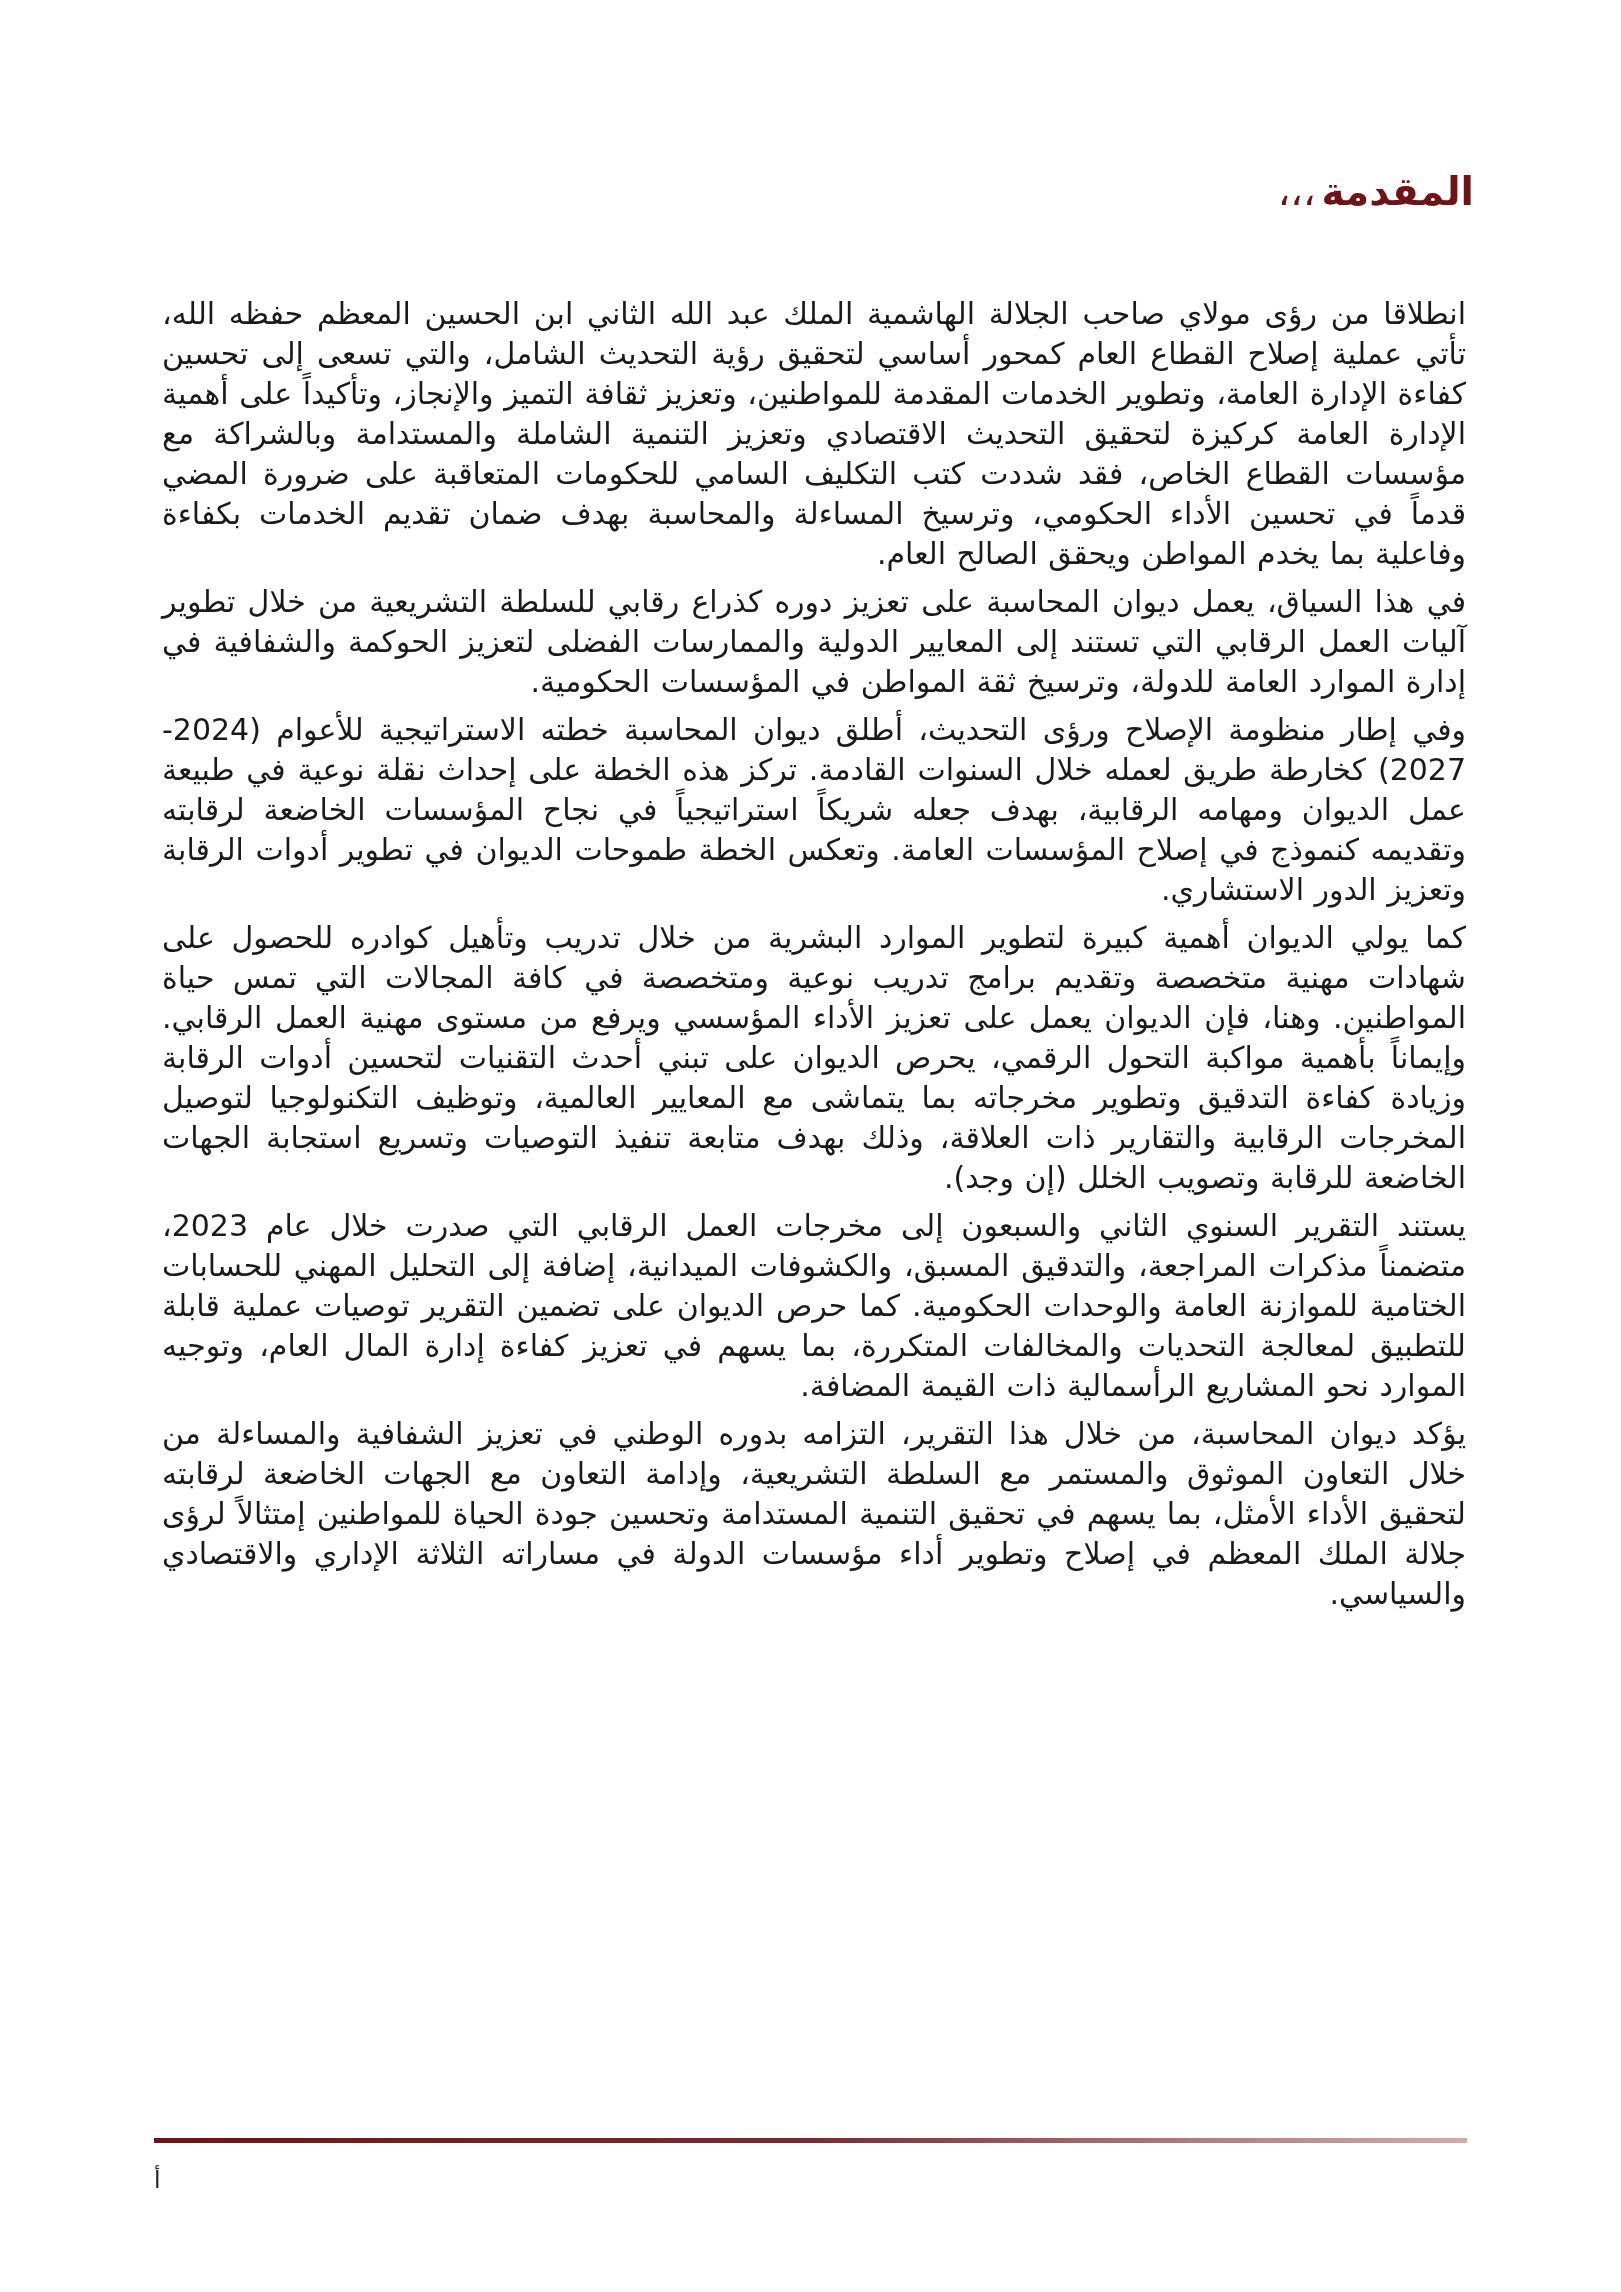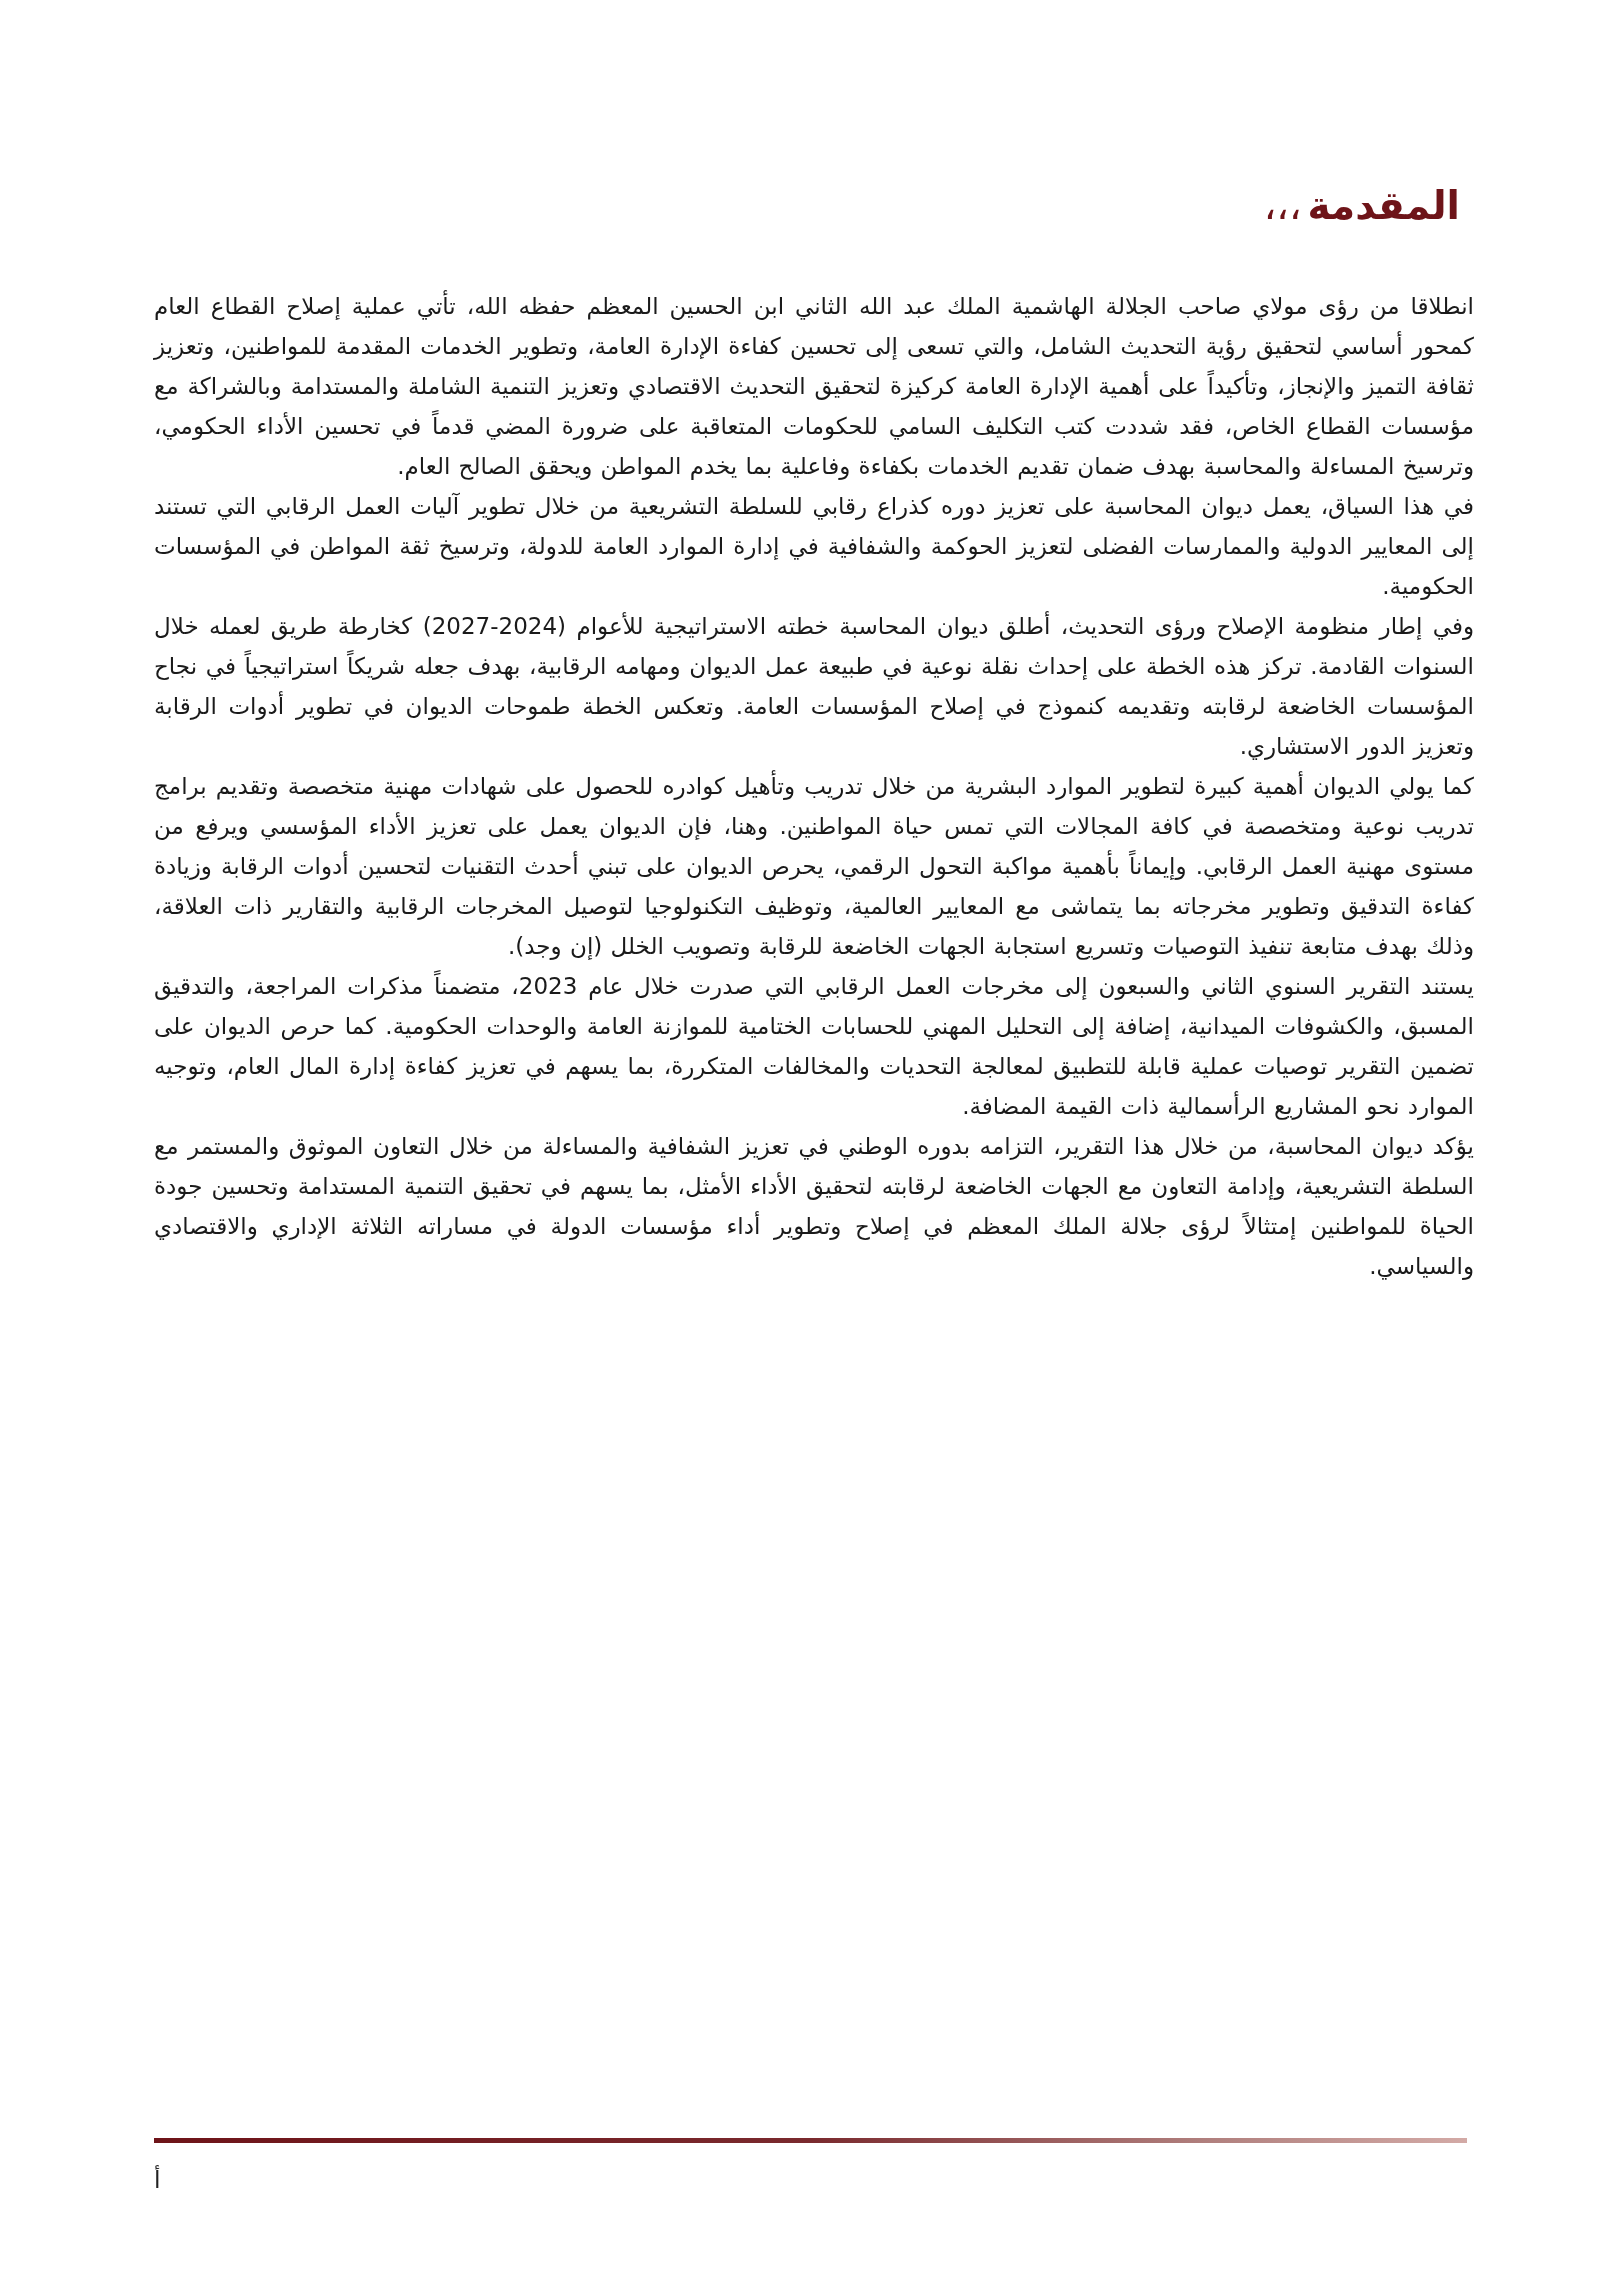--- a/index.html
+++ b/index.html
@@ -19,40 +19,40 @@
       position: absolute;
       left: 154px;
       right: 147px;
       top: 0;
       bottom: 0;
     }
     .title {
       position: absolute;
       top: 169px;
       right: 0;
-      margin: 14px;
+      margin: 0;
       font-size: 39px;
       font-weight: bold;
       color: #6e1419;
       line-height: 1.2;
       white-space: nowrap;
     }
     .title .commas {
       font-weight: normal;
       margin-right: 5.9px;
     }
     .body-text {
       position: absolute;
       top: 286px;
       left: 0;
       right: 0;
     }
     .para {
-      margin: 0;
-      font-size: 23px;
+      margin: 8px;
+      font-size: 30px;
       line-height: 40px;
       text-align: justify;
       text-align-last: right;
       direction: rtl;
       word-spacing: 1px;
     }
     .footer-line {
       position: absolute;
       top: 2138px;
       left: 154px;

